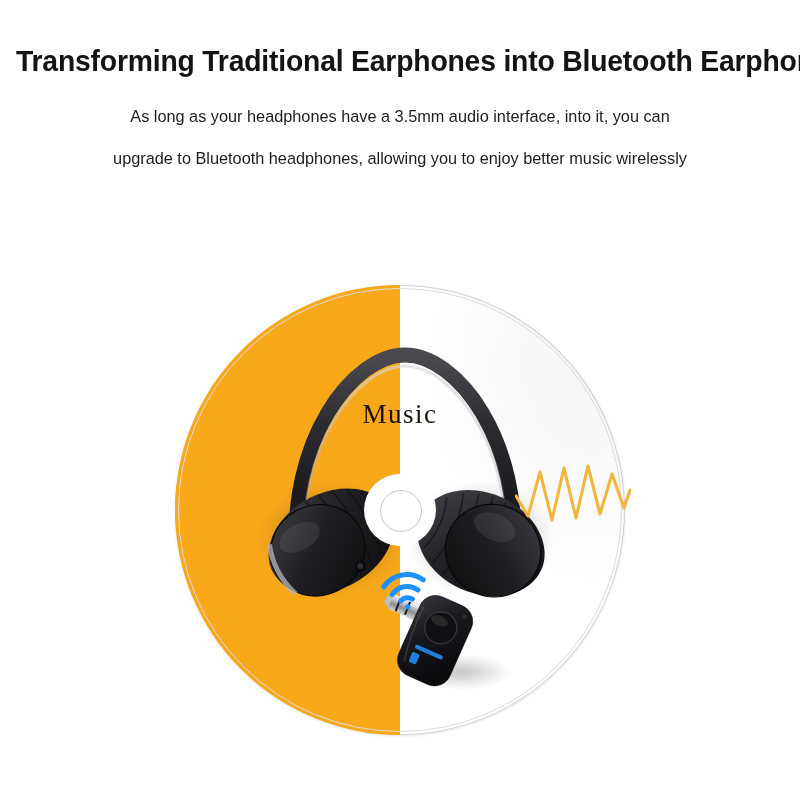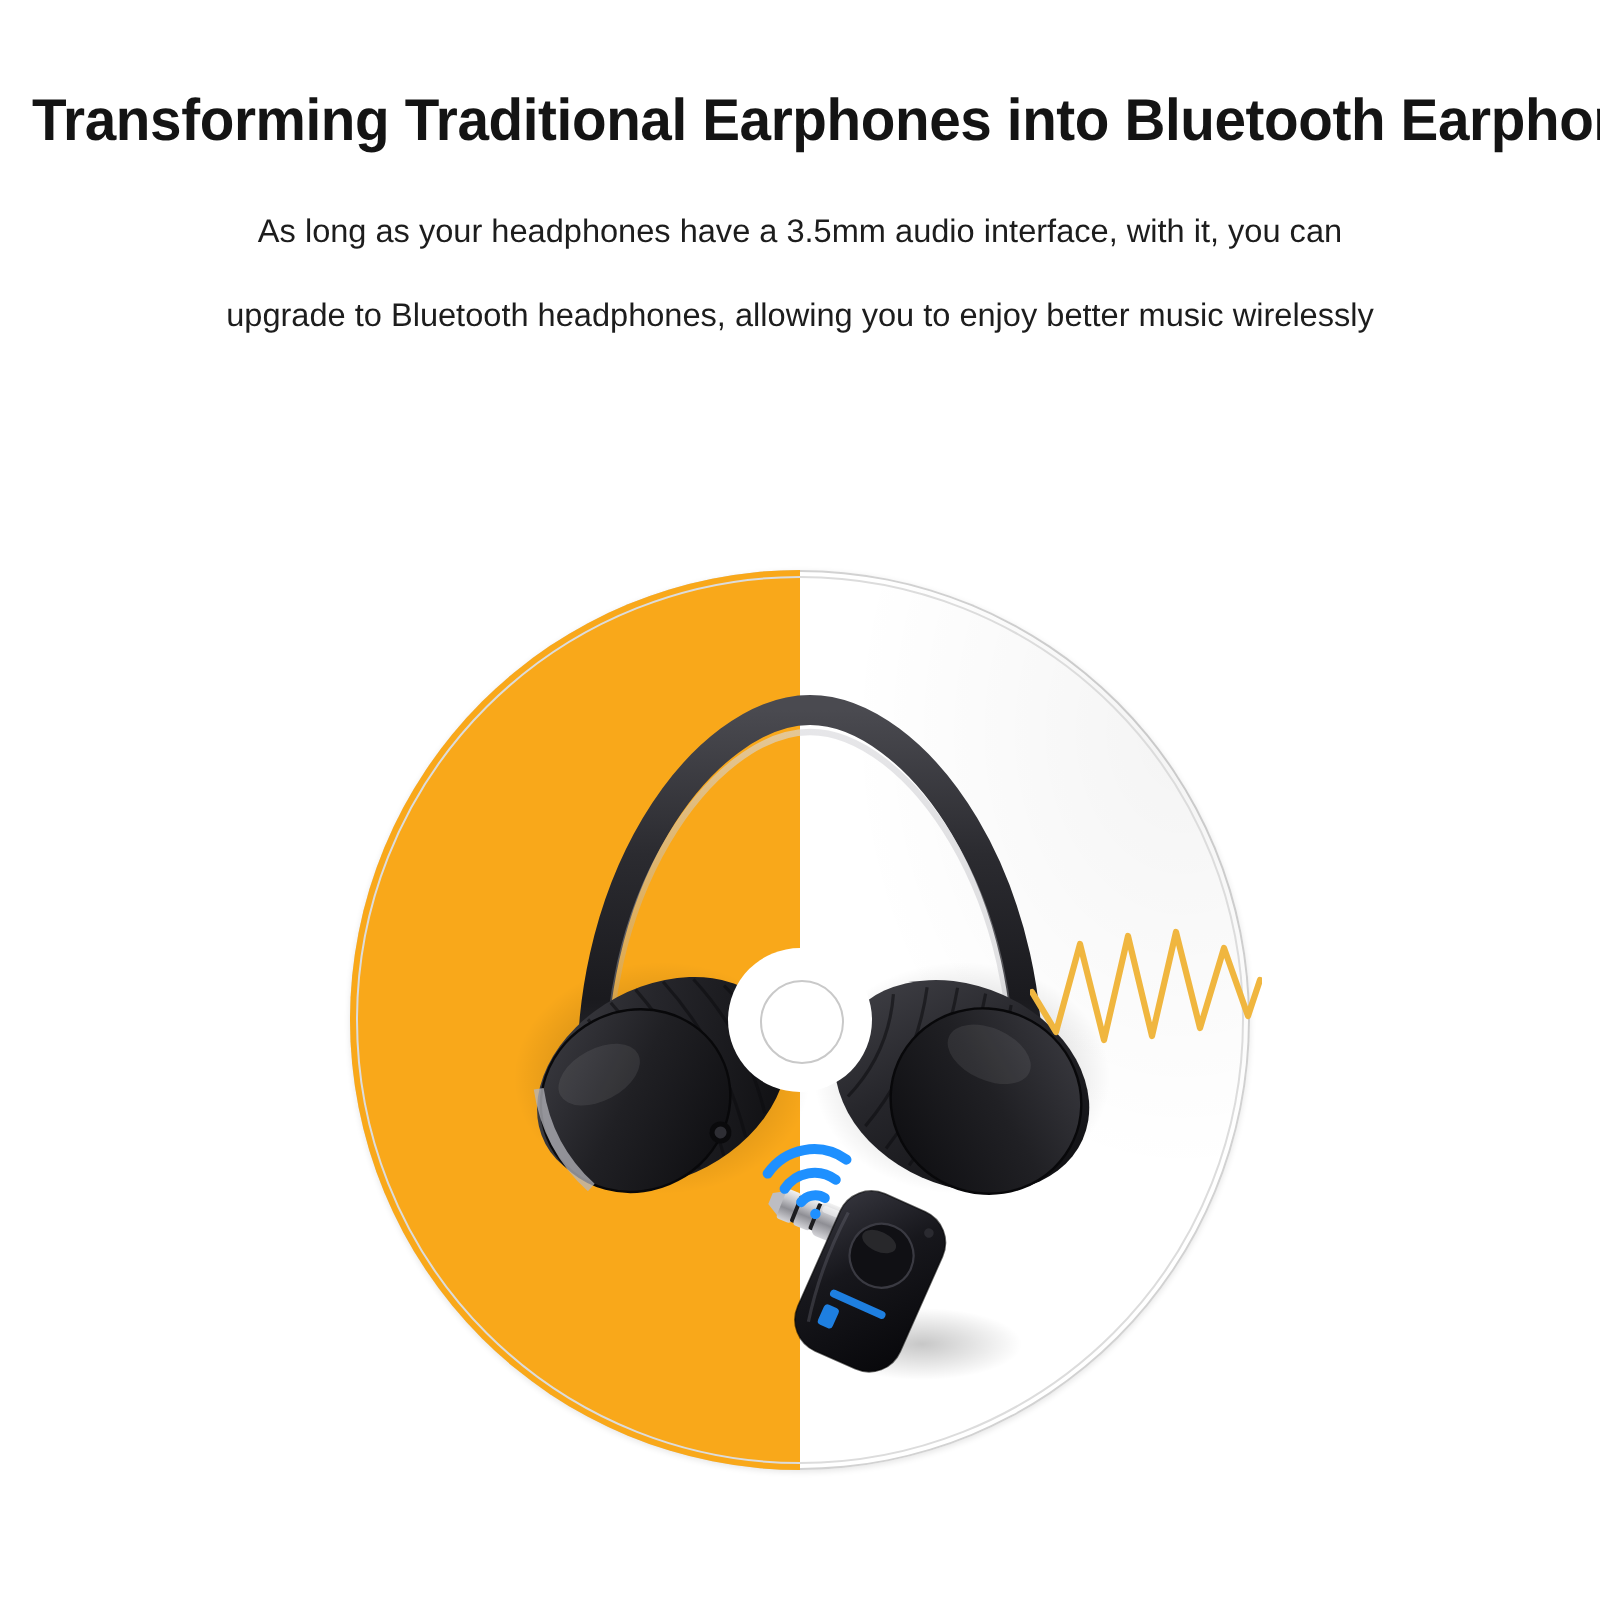--- a/index.html
+++ b/index.html
@@ -140,21 +140,21 @@
     position: absolute;
     left: 206px; top: 282px;
     width: 52px; height: 44px;
   }
 </style>
 </head>
 <body>
 
 <div class="header">
   <h1 class="title">Transforming Traditional Earphones into Bluetooth Earphones</h1>
-  <p class="subtitle sub-line-1">As long as your headphones have a 3.5mm audio interface, with it, you can</p>
+  <p class="subtitle sub-line-1">As long as your headphones have a 3.5mm audio interface, into it, you can</p>
   <p class="subtitle sub-line-2">upgrade to Bluetooth headphones, allowing you to enjoy better music wirelessly</p>
 </div>
 
 <div class="stage">
 
   <div class="disc">
     <div class="disc-half-yellow"></div>
     <div class="disc-sheen"></div>
   </div>
   <div class="disc-rim"></div>
@@ -249,20 +249,21 @@
       </g>
       <ellipse cx="14" cy="2" rx="48" ry="46" fill="url(#cupR)"></ellipse>
       <ellipse cx="14" cy="2" rx="48" ry="46" fill="none" stroke="#08080a" stroke-width="1.2"></ellipse>
       <ellipse cx="6" cy="-20" rx="22" ry="13" fill="#ffffff" opacity="0.08"></ellipse>
     </g>
   </svg>
 
   <div class="hub-outer"></div>
   <div class="hub-inner"></div>
 
+  <div class="music-word">Music</div>
 
   <svg class="soundwave" viewBox="0 0 116 80">
     <polyline points="1,46 13,66 25,22 37,70 49,18 61,68 73,16 85,64 97,24 109,58 115,40" fill="none" stroke="#F0B63F" stroke-width="3.1" stroke-linejoin="round" stroke-linecap="round"></polyline>
   </svg>
 
   <svg class="dongle" viewBox="0 0 150 130">
     <defs>
       <linearGradient id="jackMetal" x1="0" y1="0" x2="0" y2="1">
         <stop offset="0%" stop-color="#f2f2f2"></stop>
         <stop offset="30%" stop-color="#c8c8cc"></stop>

